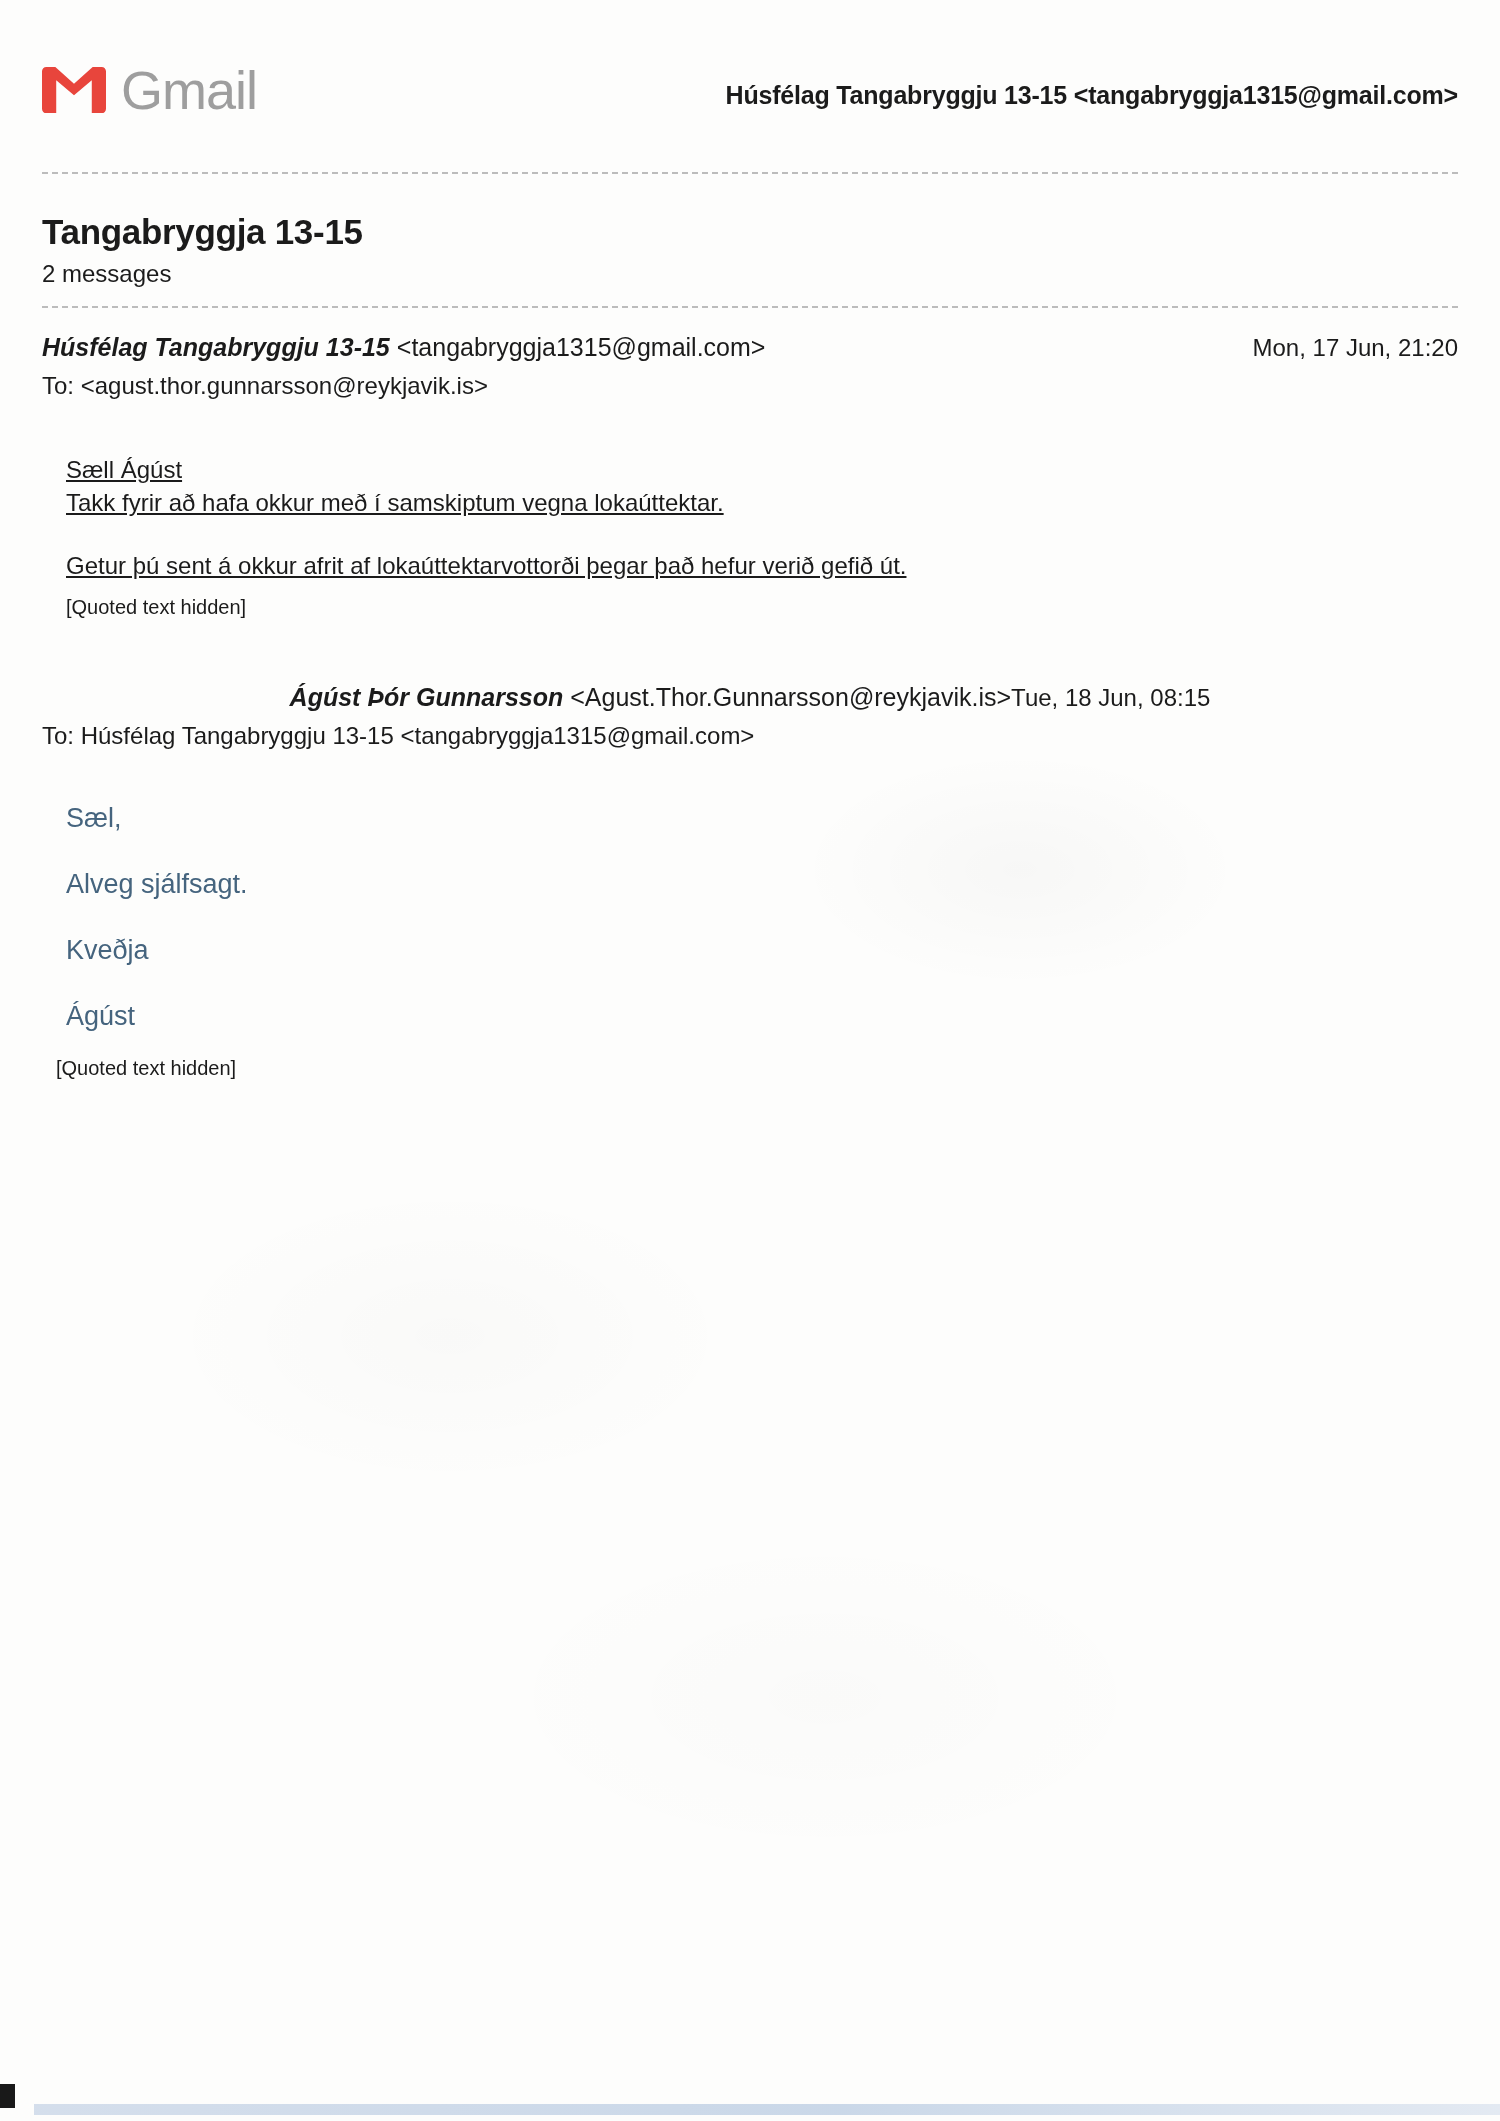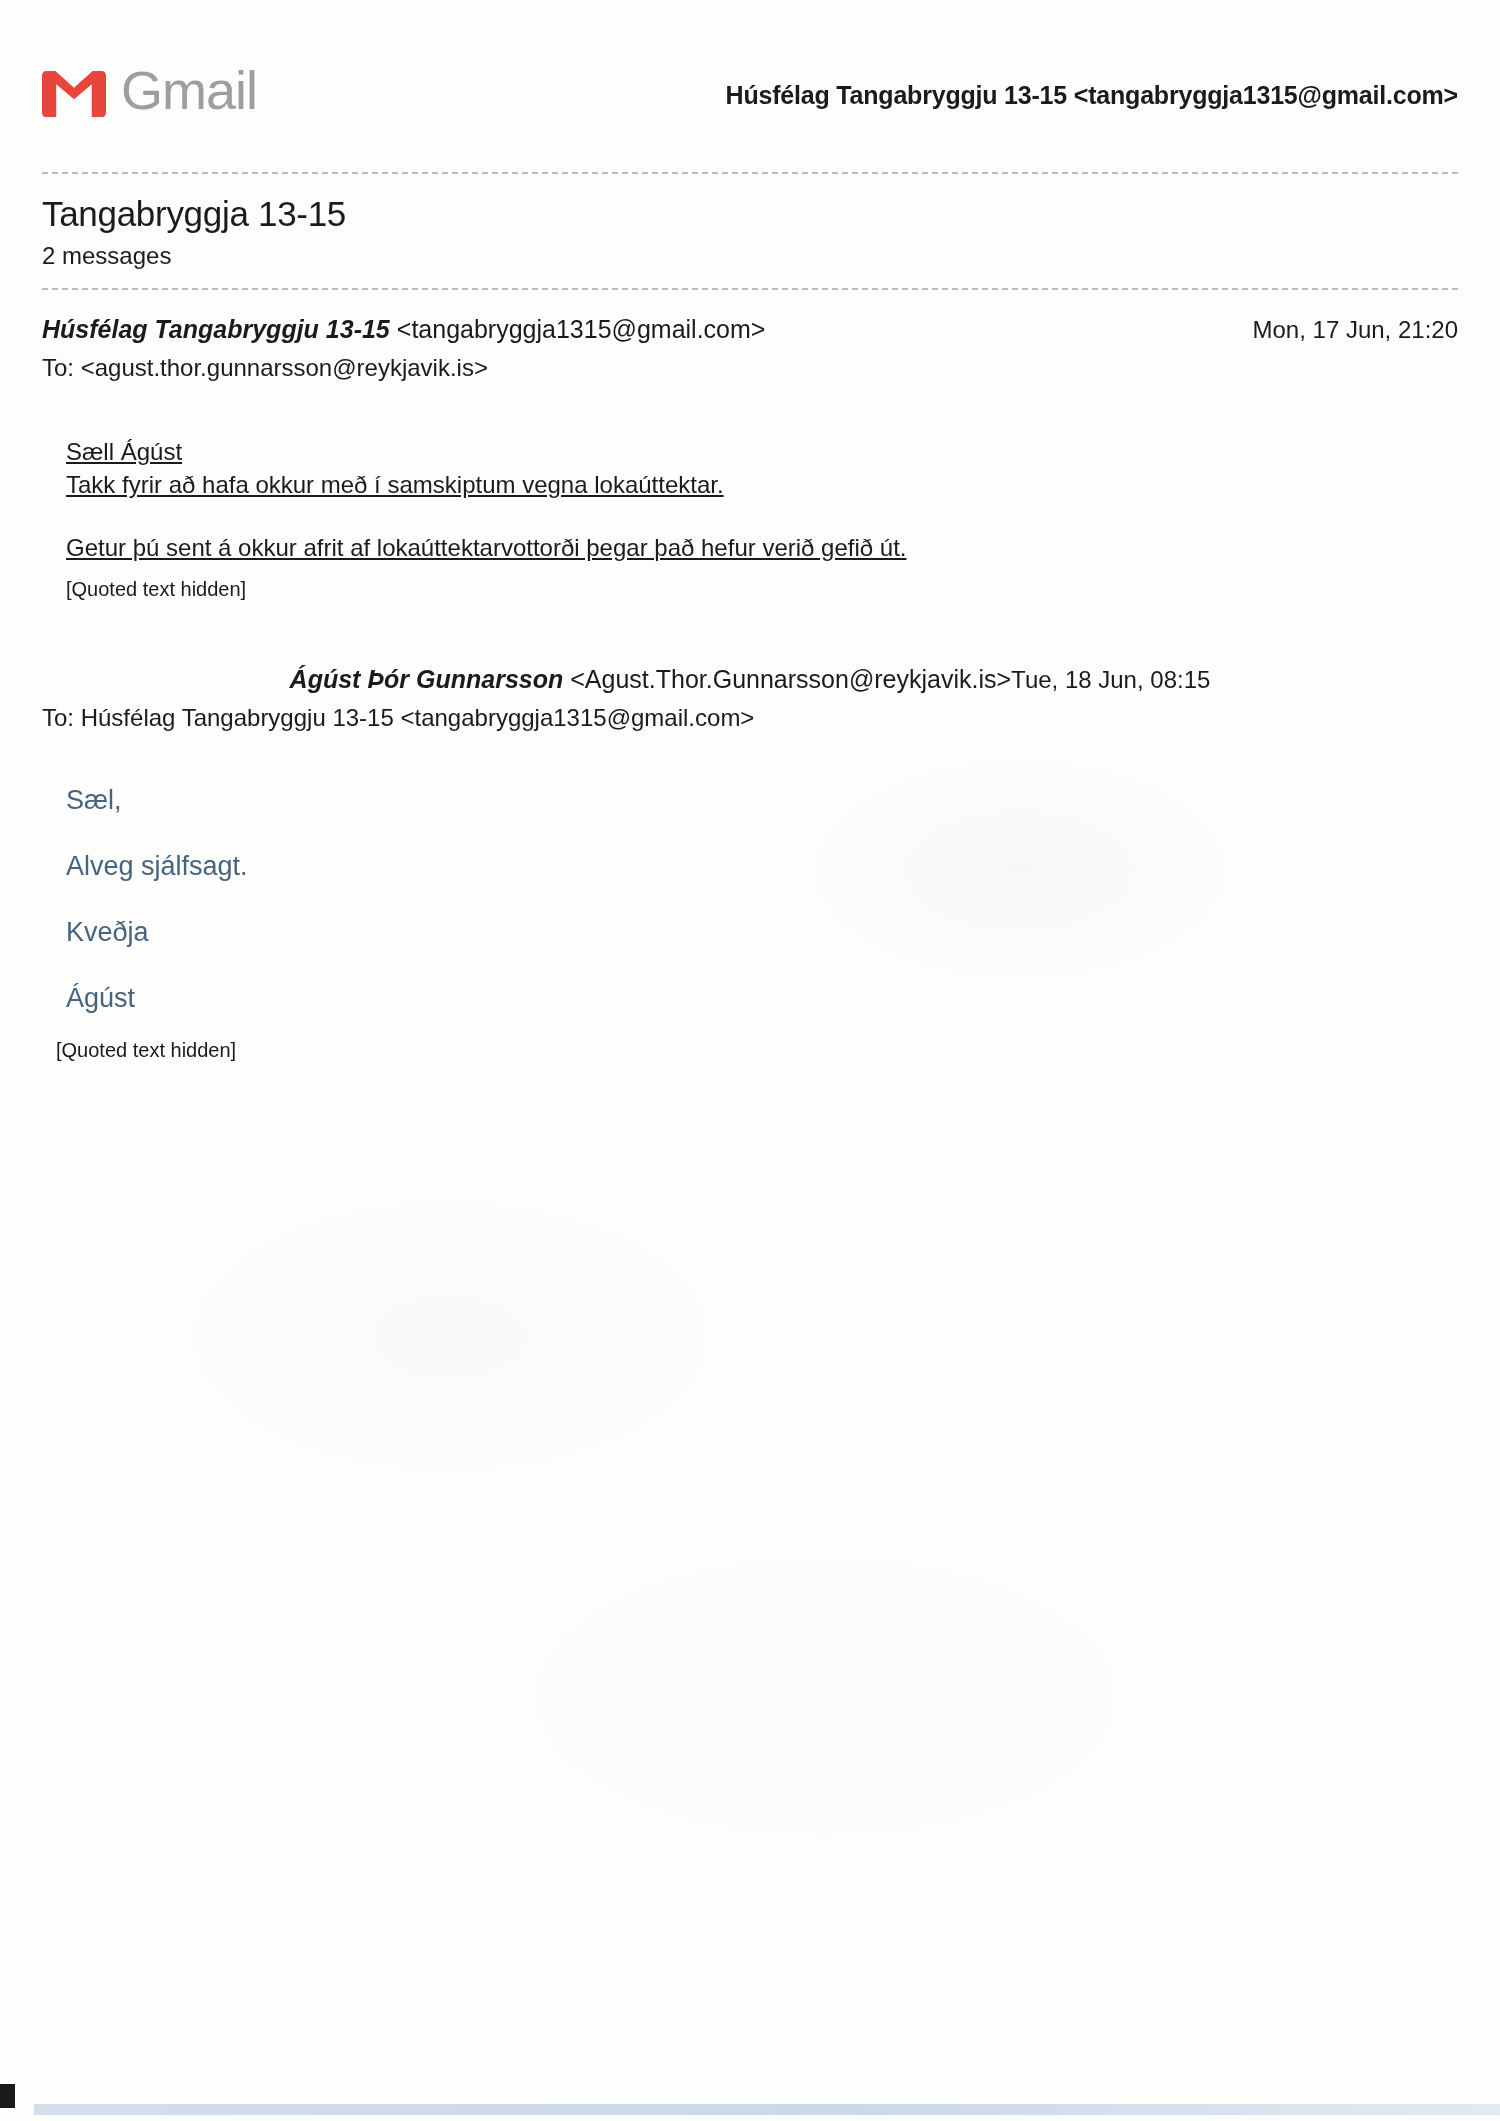--- a/index.html
+++ b/index.html
@@ -14,44 +14,44 @@
       radial-gradient(ellipse 420px 220px at 30% 63%, rgba(0,0,0,0.016), transparent 70%),
       radial-gradient(ellipse 500px 240px at 55% 80%, rgba(0,0,0,0.012), transparent 70%);
     font-family: "Liberation Sans", sans-serif;
     color: var(--text, #1b1b1b);
     box-sizing: border-box;
     padding: 62px 42px 0 42px;
     overflow: hidden;
   }
 
   .header-row { display: flex; justify-content: space-between; align-items: center; }
-  .logo { display: flex; align-items: flex-end; gap: 15px; }
+  .logo { display: flex; align-items: center; gap: 15px; }
   .logo svg { display: block; }
   .wordmark {
     font-size: 54px;
     line-height: 56px;
     color: var(--logo-gray, #9e9e9e);
     letter-spacing: -1px;
   }
   .account {
     font-size: 25px;
     font-weight: bold;
     letter-spacing: -0.2px;
     padding-top: 10px;
   }
 
   .sep { border: none; border-top: 2px dashed #bcbcbc; height: 0; }
   .sep1 { margin-top: 54px; }
   .sep2 { margin-top: 18px; }
 
   .thread-title {
-    margin-top: 20px;
+    margin-top: 38px;
     font-size: 35px;
     line-height: 40px;
-    font-weight: normal;
+    font-weight: bold;
     letter-spacing: -0.3px;
   }
   .msg-count { font-size: 24px; line-height: 28px; margin-top: 8px; }
 
   .msg-header {
     display: flex;
     justify-content: space-between;
     align-items: baseline;
     margin-top: 24px;
     font-size: 25px;

